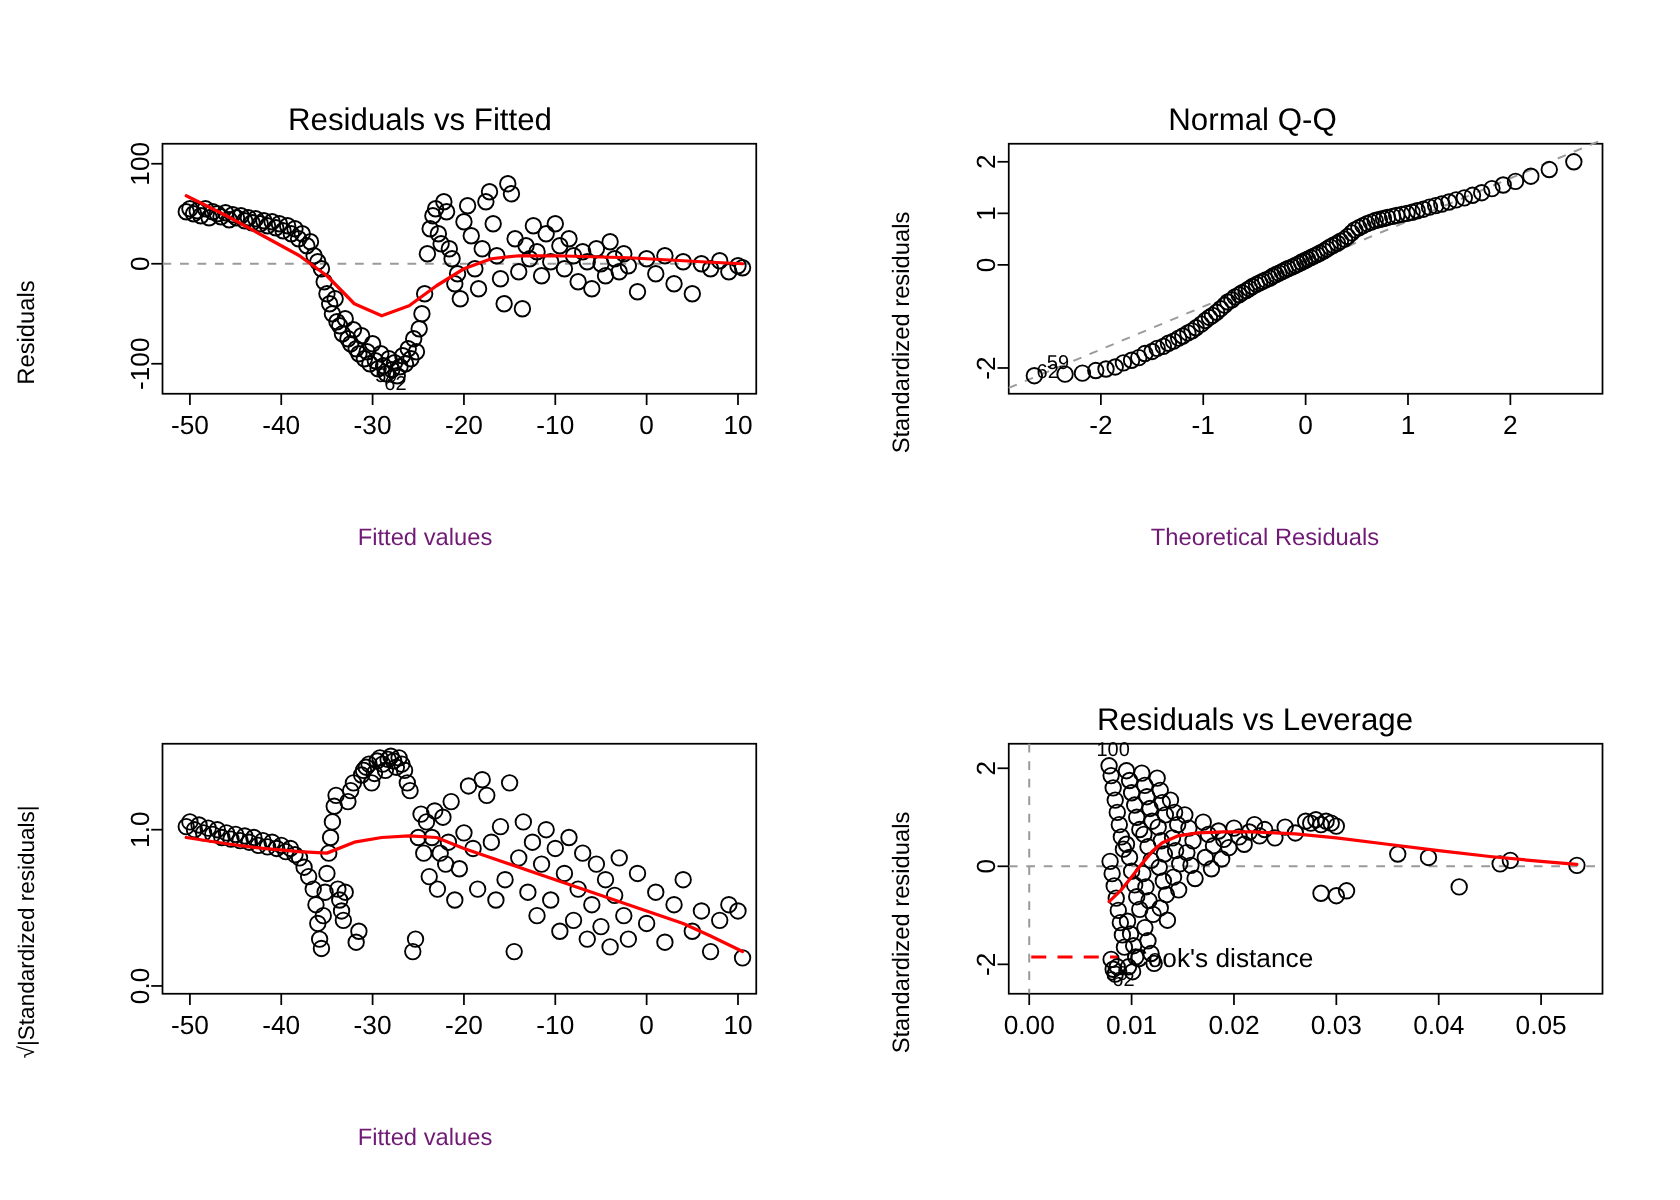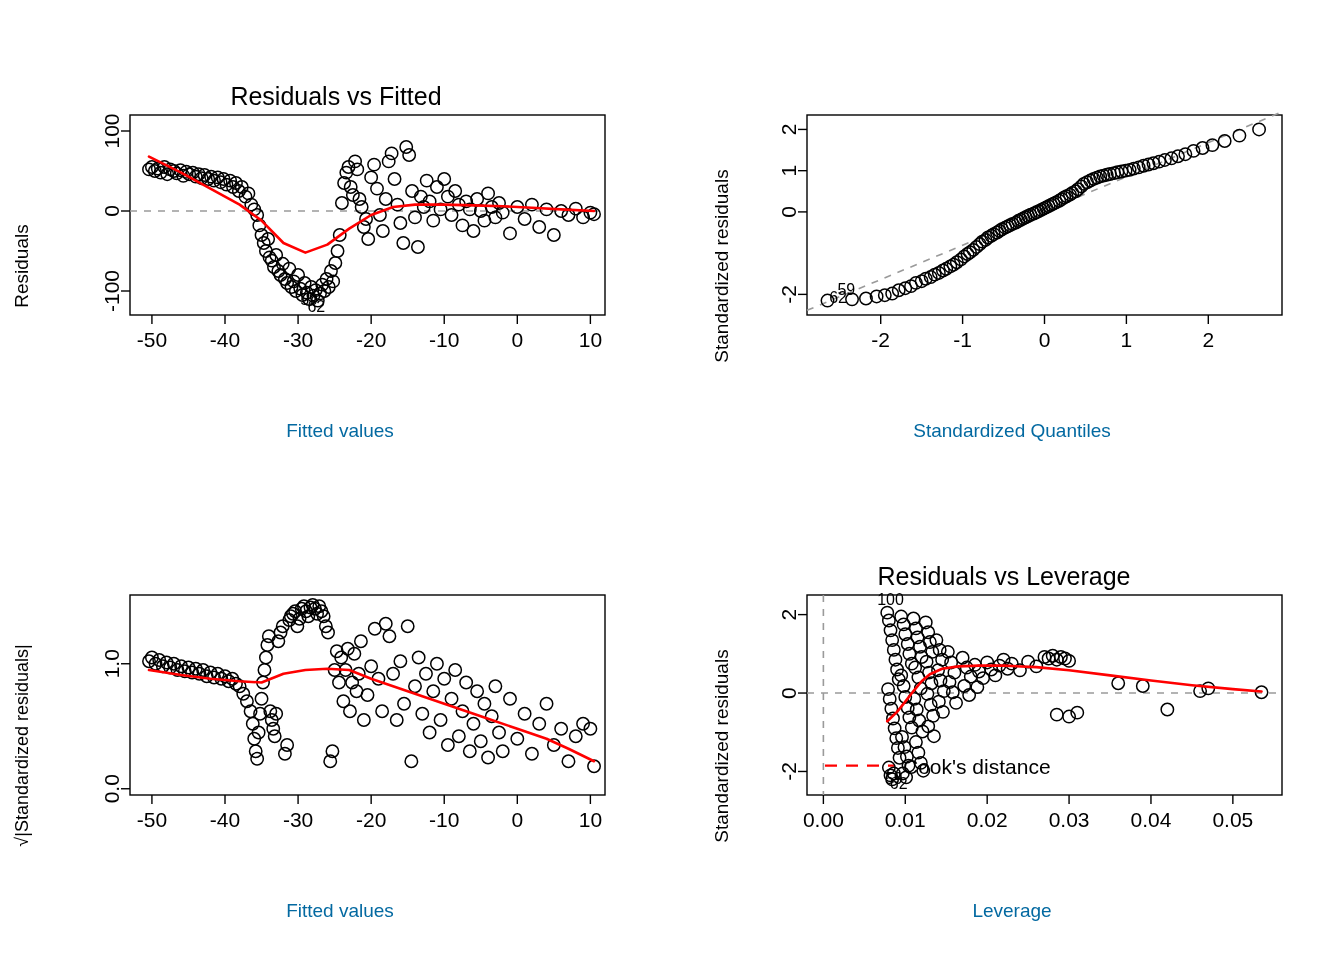--- a/index.html
+++ b/index.html
@@ -28,21 +28,21 @@
     font-size: 25px;
     font-weight: normal;
     color: #000;
     white-space: nowrap;
   }
   .axis-label {
     position: absolute;
     font-size: 19px;
     text-align: center;
     white-space: nowrap;
-    color: #0369a1;
+    color: #701a75;
   }
   .y-axis-label {
     position: absolute;
     font-size: 19px;
     white-space: nowrap;
     color: #000;
     transform-origin: 50% 50%;
     transform: rotate(-90deg);
     text-align: center;
   }
@@ -247,22 +247,23 @@
           <text x="112" y="231" class="ytick-text" text-anchor="middle" transform="rotate(-90 112 231)" dy="7">-100</text>
           <line x1="130" y1="151" x2="121" y2="151" stroke="#000" stroke-width="1.4"></line>
           <text x="112" y="151" class="ytick-text" text-anchor="middle" transform="rotate(-90 112 151)" dy="7">0</text>
           <line x1="130" y1="71" x2="121" y2="71" stroke="#000" stroke-width="1.4"></line>
           <text x="112" y="71" class="ytick-text" text-anchor="middle" transform="rotate(-90 112 71)" dy="7">100</text>
         </g>
     </svg>
   </div>
 
   <div class="panel" style="left:672px; top:60px; width:672px; height:420px;">
+    <div class="panel-title" style="left:0px; top:22px; width:660px;">Normal Q-Q</div>
     <div class="y-axis-label" style="left:-100px; top:195px; width:300px;">Standardized residuals</div>
-    <div class="axis-label" style="left:180px; top:360px; width:320px;">Standardized Quantiles</div>
+    <div class="axis-label" style="left:180px; top:360px; width:320px;">Theoretical Residuals</div>
     <svg class="plot-svg" width="672" height="420" viewBox="0 0 672 420">
       <g id="p2">
           <rect x="135" y="55" width="475" height="200" fill="none" stroke="#000" stroke-width="1.4"></rect>
           <line x1="135" y1="250.340206185567" x2="610" y2="51.824742268041234" stroke="#9a9a9a" stroke-width="1.6" stroke-dasharray="7,7"></line>
           <circle cx="155.47413793103448" cy="240.56701030927834" r="6.2" fill="none" stroke="#000000" stroke-width="1.5"></circle>
           <circle cx="180.04310344827584" cy="239.3298969072165" r="6.2" fill="none" stroke="#000000" stroke-width="1.5"></circle>
           <circle cx="193.9655172413793" cy="238.50515463917526" r="6.2" fill="none" stroke="#000000" stroke-width="1.5"></circle>
           <circle cx="204.61206896551727" cy="236.44329896907215" r="6.2" fill="none" stroke="#000000" stroke-width="1.5"></circle>
           <circle cx="212.80172413793105" cy="235.20618556701032" r="6.2" fill="none" stroke="#000000" stroke-width="1.5"></circle>
           <circle cx="220.17241379310343" cy="233.55670103092783" r="6.2" fill="none" stroke="#000000" stroke-width="1.5"></circle>
@@ -541,21 +542,20 @@
           <text x="112" y="248.75" class="ytick-text" text-anchor="middle" transform="rotate(-90 112 248.75)" dy="7">0.0</text>
           <line x1="130" y1="123.75" x2="121" y2="123.75" stroke="#000" stroke-width="1.4"></line>
           <text x="112" y="123.75" class="ytick-text" text-anchor="middle" transform="rotate(-90 112 123.75)" dy="7">1.0</text>
         </g>
     </svg>
   </div>
 
   <div class="panel" style="left:672px; top:540px; width:672px; height:420px;">
     <div class="panel-title" style="left:2px; top:22px; width:660px;">Residuals vs Leverage</div>
     <div class="y-axis-label" style="left:-100px; top:195px; width:300px;">Standardized residuals</div>
-    <div class="axis-label" style="left:180px; top:360px; width:320px;">Leverage</div>
     <svg class="plot-svg" width="672" height="420" viewBox="0 0 672 420">
       <g id="p4">
           <rect x="135" y="55" width="475" height="200" fill="none" stroke="#000" stroke-width="1.4"></rect>
           <line x1="135" y1="153.03921568627447" x2="610" y2="153.03921568627447" stroke="#9a9a9a" stroke-width="1.6" stroke-dasharray="7,7"></line>
           <line x1="151.3793103448276" y1="55" x2="151.3793103448276" y2="255" stroke="#9a9a9a" stroke-width="1.6" stroke-dasharray="7,7"></line>
           <line x1="153" y1="225.58823529411765" x2="223" y2="225.58823529411765" stroke="#ff0000" stroke-width="2.4" stroke-dasharray="12,9"></line>
           <text x="231" y="233.58823529411765" class="cook-label">Cook's distance</text>
           <circle cx="215.25862068965517" cy="72.64705882352939" r="6.2" fill="none" stroke="#000000" stroke-width="1.5"></circle>
           <circle cx="216.8965517241379" cy="80.49019607843135" r="6.2" fill="none" stroke="#000000" stroke-width="1.5"></circle>
           <circle cx="218.5344827586207" cy="90.29411764705881" r="6.2" fill="none" stroke="#000000" stroke-width="1.5"></circle>

